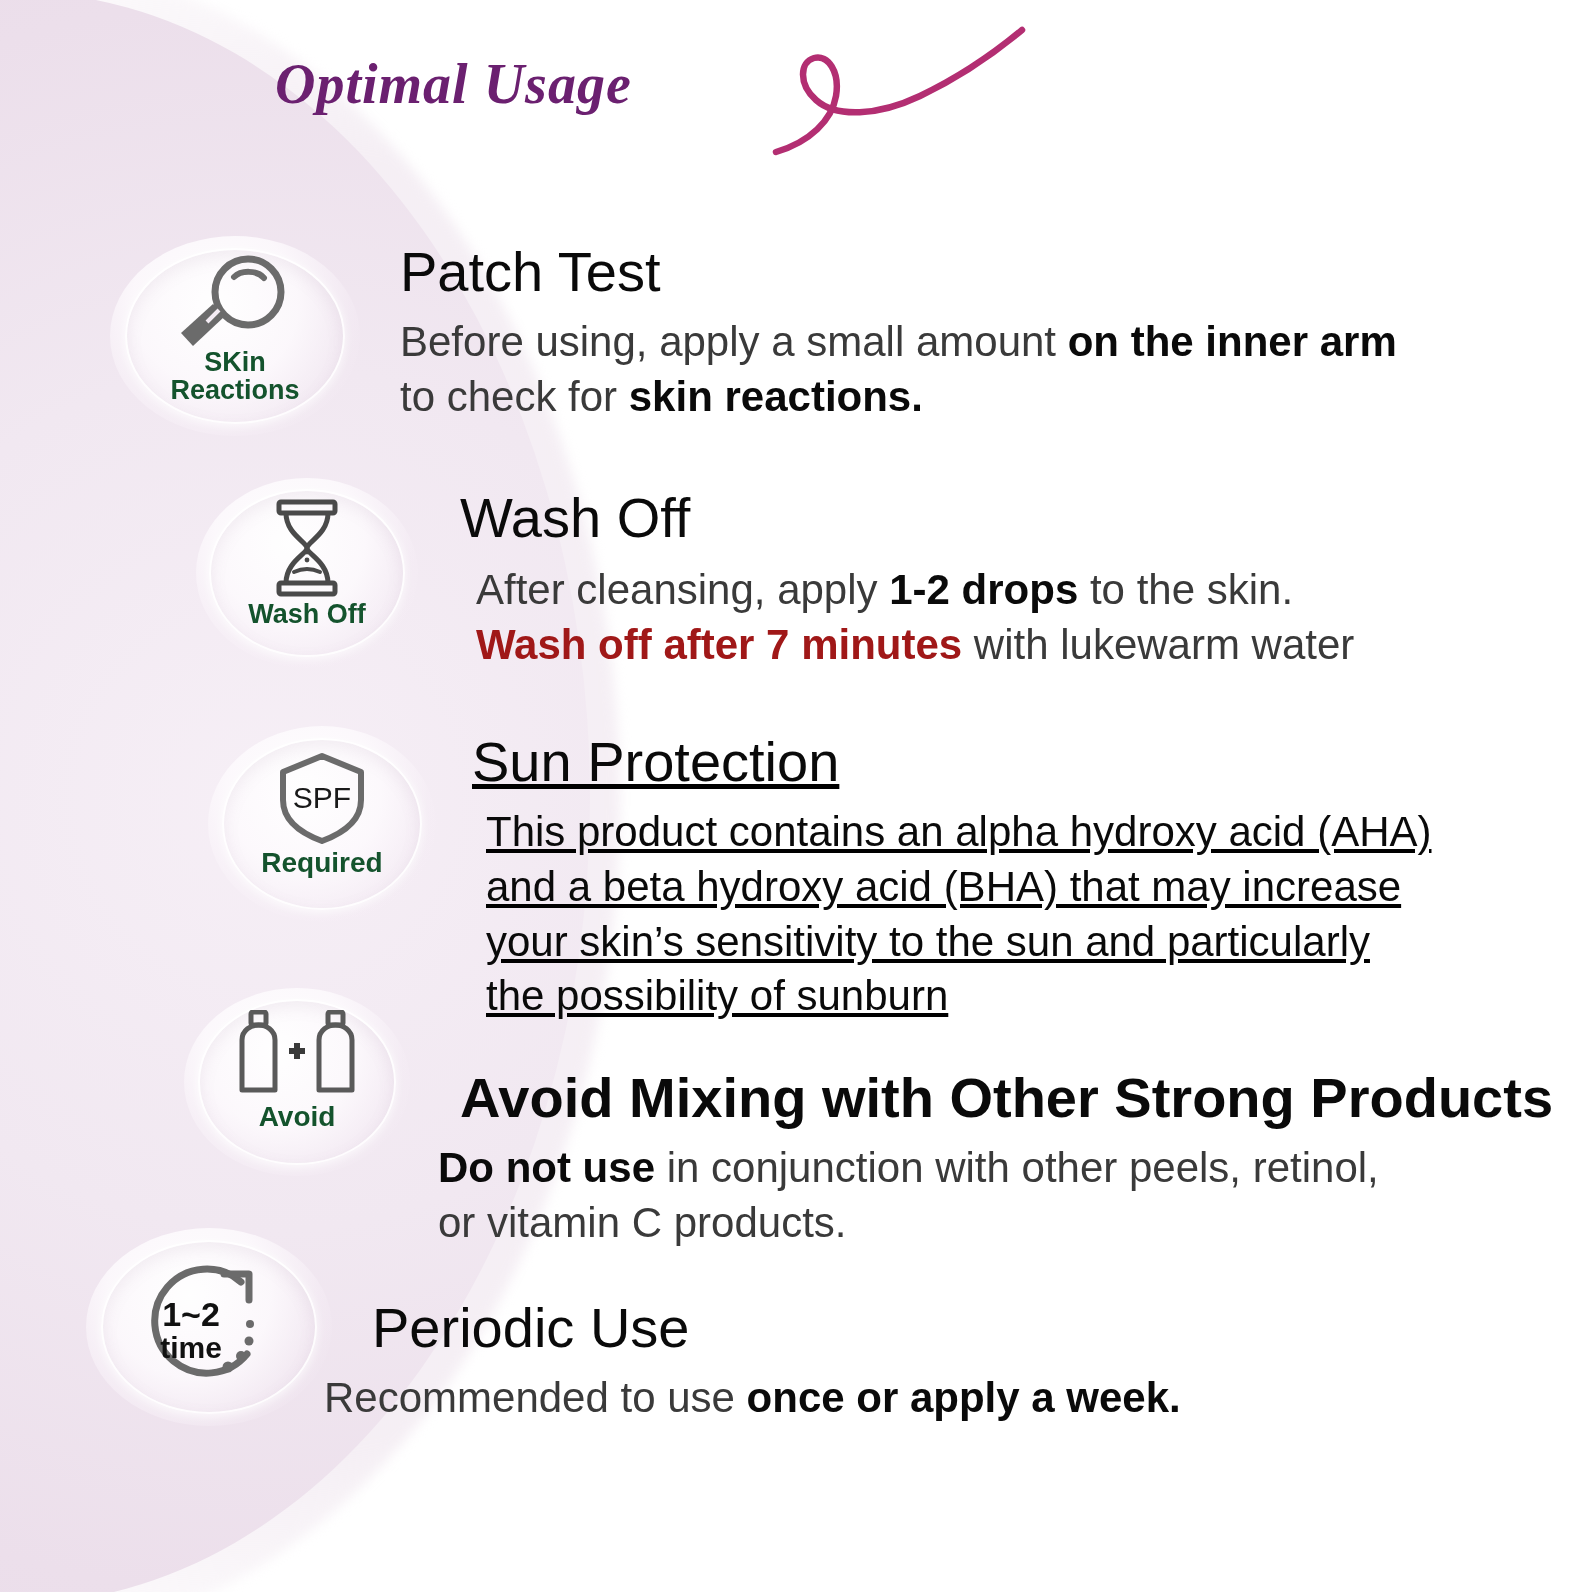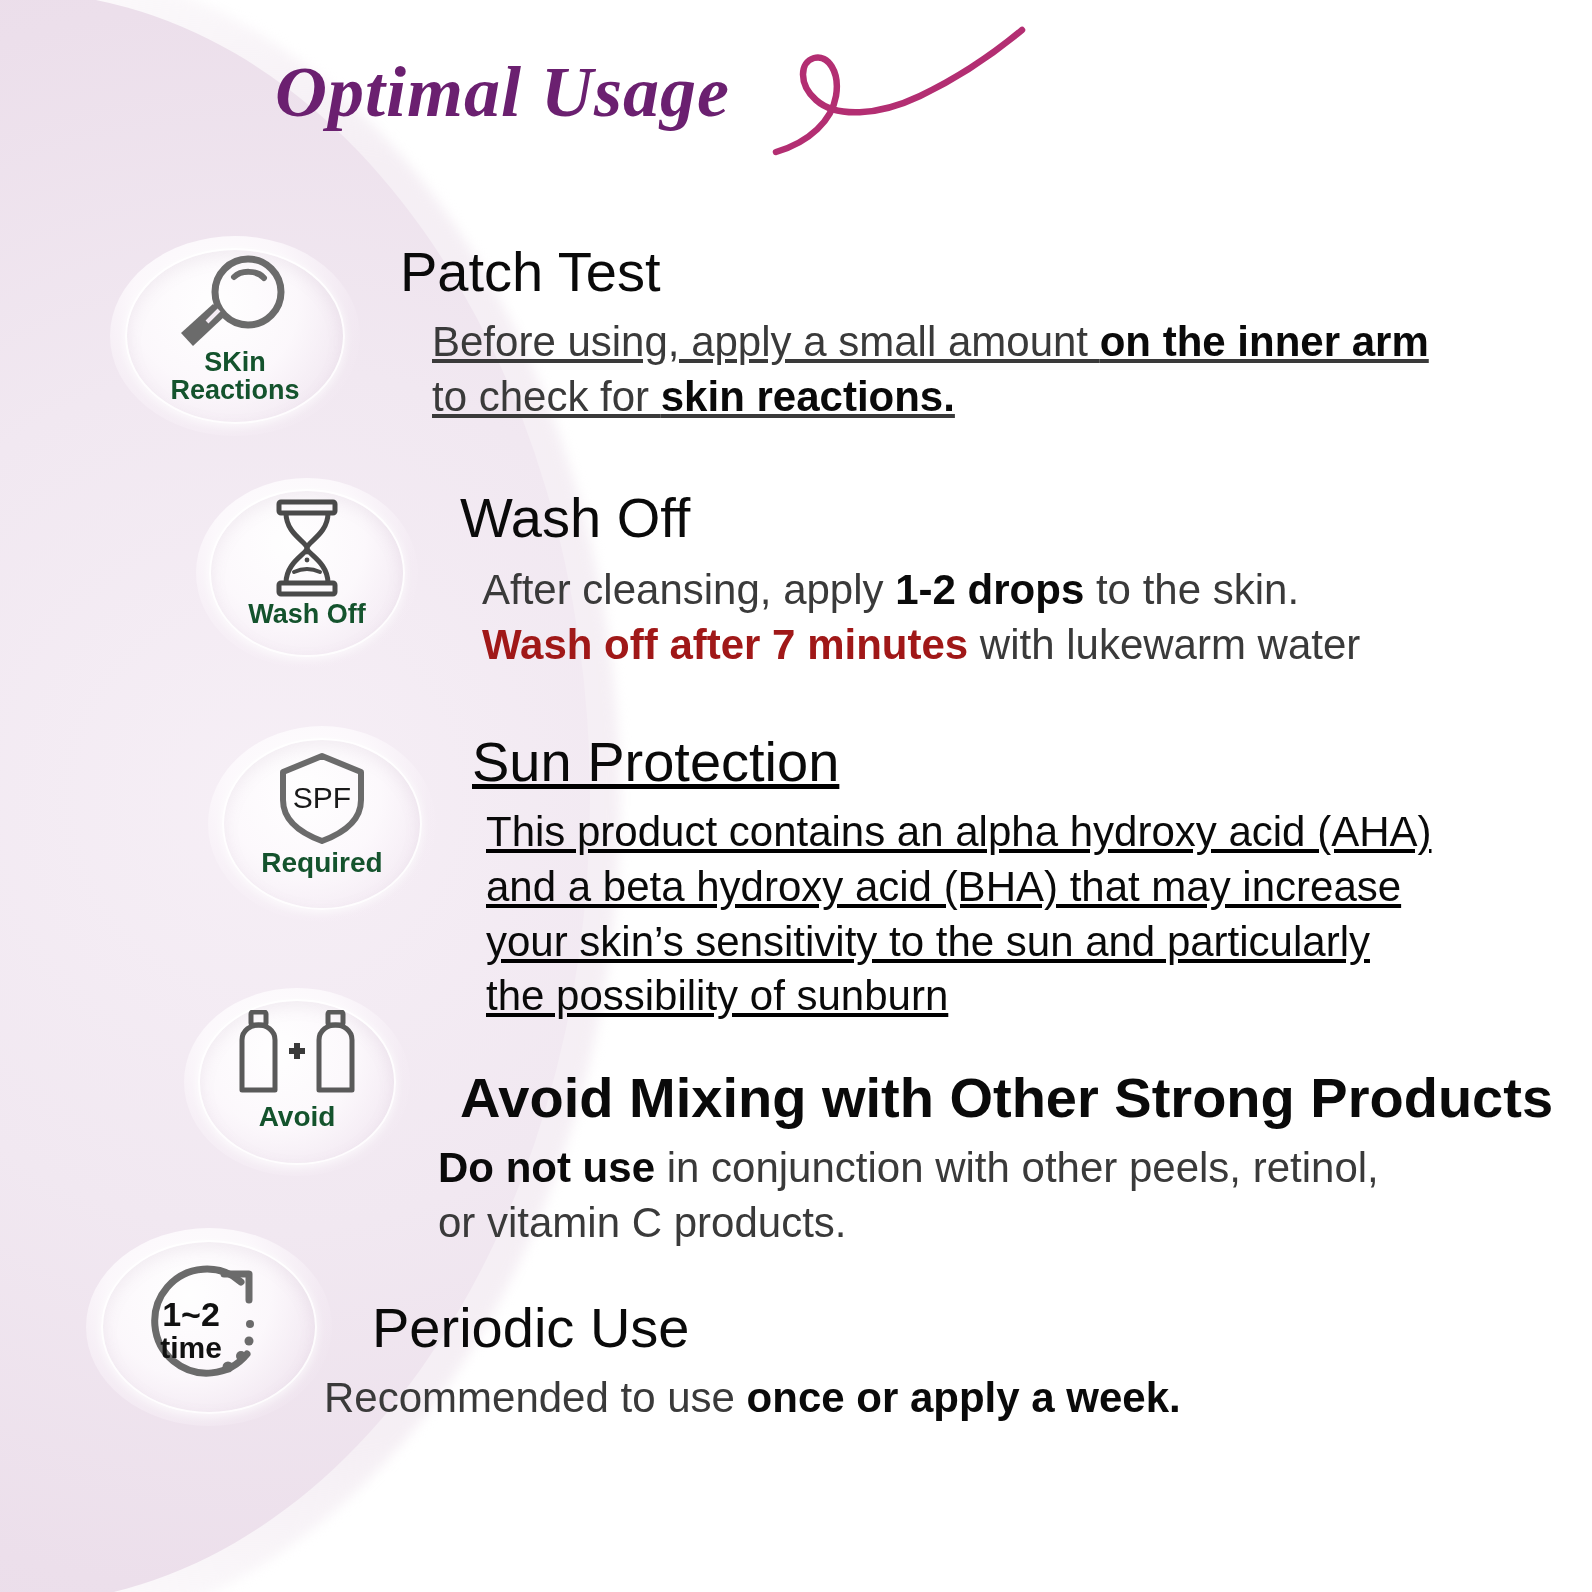--- a/index.html
+++ b/index.html
@@ -28,21 +28,21 @@
     background:radial-gradient(ellipse at 70% 50%, rgba(237,226,236,.55) 55%, rgba(237,226,236,0) 78%);
     filter:blur(6px);
   }
 
   
   #title-block { position:absolute; left:275px; top:34px; width:760px; height:140px; }
   #title-text {
     font-family:"Liberation Serif", serif;
     font-style:italic;
     font-weight:700;
-    font-size:72px;
+    font-size:56px;
     color:#6b2070;
     letter-spacing:1px;
     line-height:1;
     position:absolute; left:0; top:22px;
     white-space:nowrap;
   }
   #title-swirl { position:absolute; left:495px; top:-10px; width:260px; height:140px; }
 
   
   .icon-bubble { position:absolute; }
@@ -187,29 +187,29 @@
       <circle cx="112" cy="110" r="5" fill="#6B6B6B"></circle>
       <circle cx="99" cy="121" r="5.5" fill="#6B6B6B"></circle>
       <text x="62" y="80" text-anchor="middle" font-family="Liberation Sans, sans-serif" font-size="34" font-weight="600" fill="#111">1~2</text>
       <text x="62" y="112" text-anchor="middle" font-family="Liberation Sans, sans-serif" font-size="30" font-weight="600" fill="#111">time</text>
     </svg>
   </div>
 </div>
 
 <div class="section" id="sec-0" style="left:400px; top:242px;">
   <div class="sec-head">Patch Test</div>
-  <div class="sec-body" style="margin-top:14px; margin-left:32px;text-decoration:underline;">
+  <div class="sec-body" style="margin-top:14px; ">
       <span class="ln"><span>Before using, apply a small amount </span><b>on the inner arm</b></span>
       <span class="ln"><span>to check for </span><b>skin reactions.</b></span>
     </div>
 </div>
 
 <div class="section" id="sec-1" style="left:460px; top:488px;">
   <div class="sec-head">Wash Off</div>
-  <div class="sec-body" style="margin-top:16px; margin-left:22px;">
+  <div class="sec-body" style="margin-top:16px; margin-left:16px;">
       <span class="ln"><span>After cleansing, apply </span><b>1-2 drops</b><span> to the skin.</span></span>
       <span class="ln"><span class="red">Wash off after 7 minutes</span><span> with lukewarm water</span></span>
     </div>
 </div>
 
 <div class="section" id="sec-2" style="left:472px; top:732px;text-decoration:underline;">
   <div class="sec-head">Sun Protection</div>
   <div class="sec-body all-black" style="margin-top:14px; margin-left:14px;">
       <span class="ln"><span>This product contains an alpha hydroxy acid (AHA)</span></span>
       <span class="ln"><span>and a beta hydroxy acid (BHA) that may increase</span></span>

